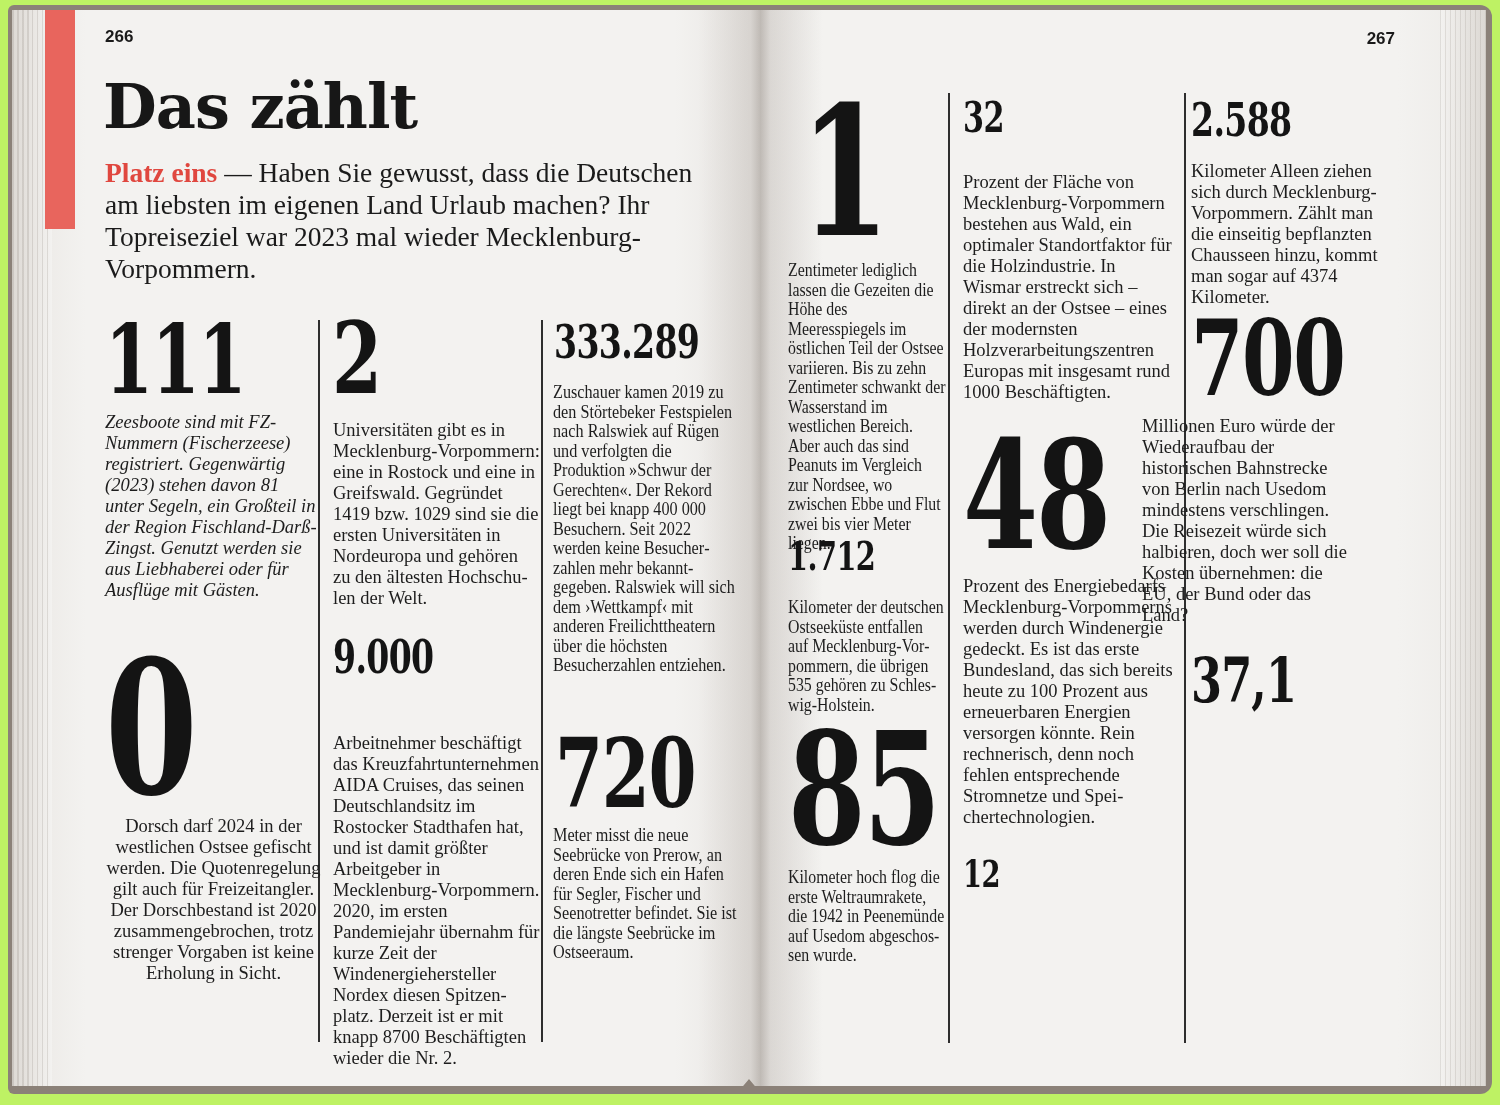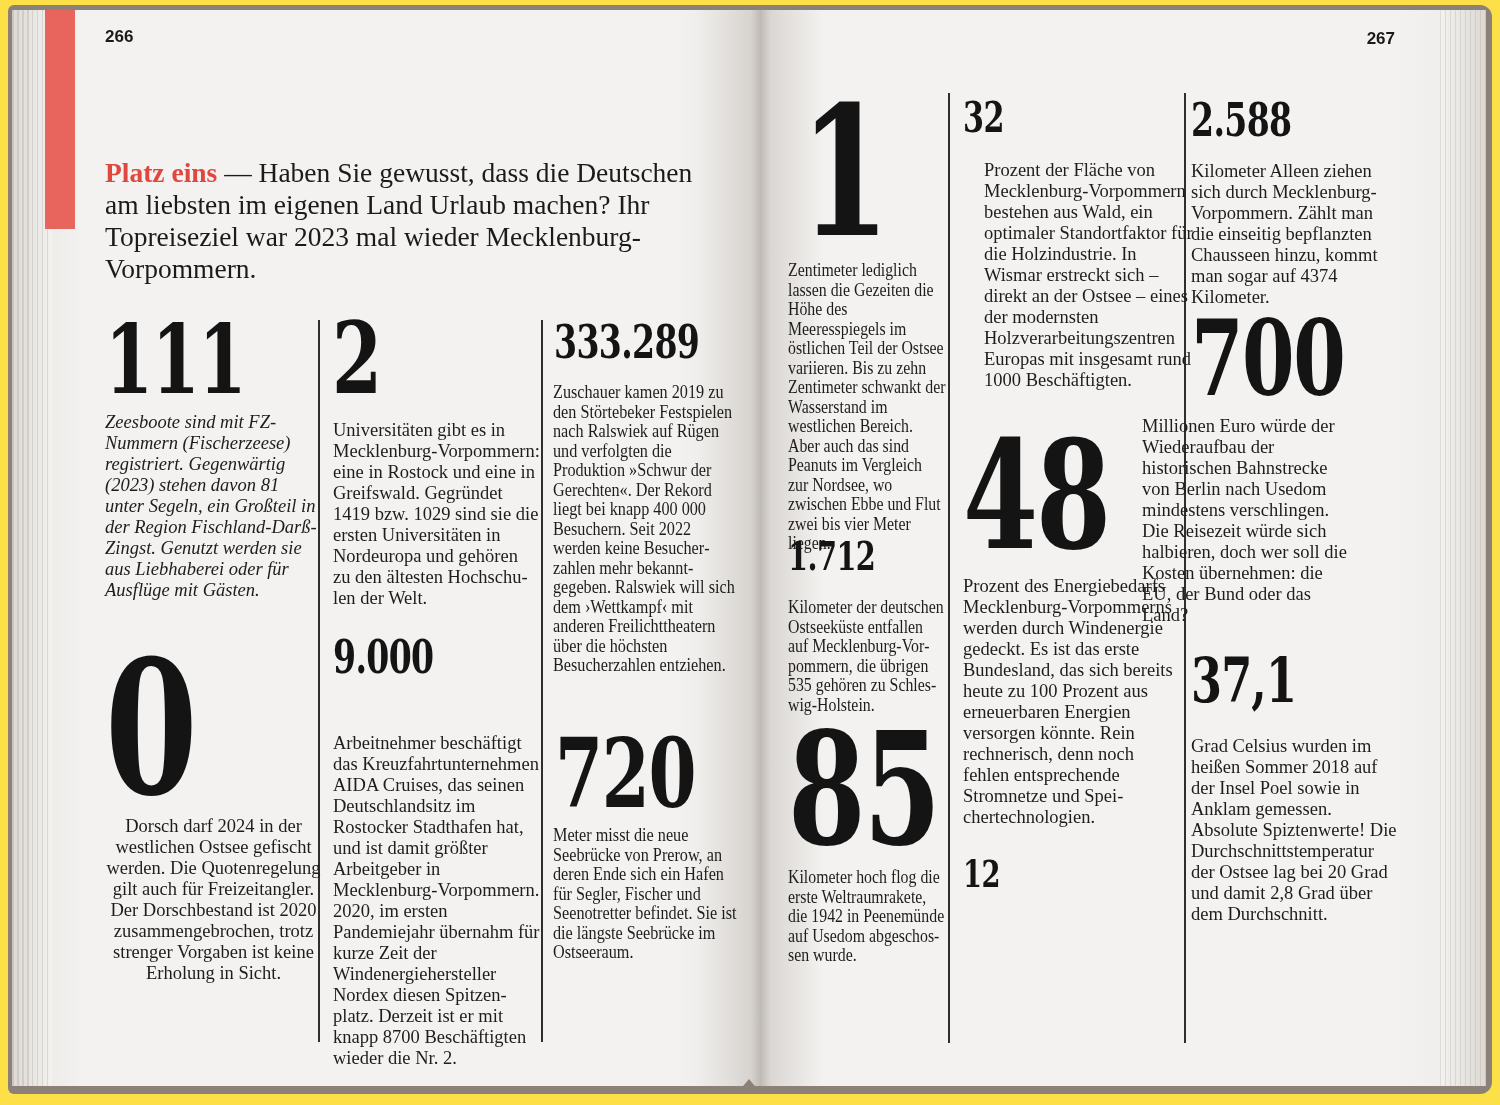--- a/index.html
+++ b/index.html
@@ -1,16 +1,16 @@
 <!DOCTYPE html>
 <html lang="de"><head>
 <meta charset="utf-8">
 <style>
   html,body{margin:0;padding:0;background:#ffffff;}
-  .screen{position:relative;width:1500px;height:1105px;background:#fde047;overflow:hidden;
+  .screen{position:relative;width:1500px;height:1105px;background:#bef264;overflow:hidden;
           font-family:"Liberation Serif",serif;color:#1d1d1d;}
 
   
   .book{position:absolute;left:8px;top:5px;width:1484px;height:1089px;
         background:#8b8178;border-radius:6px 12px 12px 6px;}
   .paper{position:absolute;left:4px;top:5px;right:6px;bottom:8px;
          background:linear-gradient(90deg,#e9e6e2 0%,#f3f2f0 5%,#f3f2f0 45%,#e8e5e2 50%,#f3f2f0 55%,#f3f2f0 94%,#eceae7 100%);
          clip-path:polygon(0 0,100% 0,100% 100%,50.4% 100%,50% calc(100% - 7px),49.6% 100%,0 100%);}
   .stripes-left{position:absolute;left:0;top:0;bottom:0;width:40px;
          background:repeating-linear-gradient(90deg,rgba(120,110,100,0.18) 0 1.5px,rgba(255,255,255,0) 1.5px 5px),
@@ -49,41 +49,42 @@
   .n-l0{left:105px;top:312px;font-size:96px;}   .d-l0{left:105px;top:412px;width:214px;font-style:italic;}
   .n-l1{left:105px;top:636px;font-size:185px;}  .d-l1{left:105px;top:816px;width:217px;text-align:center;}
   .n-l2{left:332px;top:308px;font-size:100px;}  .d-l2{left:333px;top:420px;width:207px;}
   .n-l3{left:333px;top:634px;font-size:46px;}   .d-l3{left:333px;top:698px;width:207px;margin-top:35px;}
   .n-l4{left:554px;top:319px;font-size:46px;}   .d-l4{left:553px;top:383px;width:208px;}
   .n-l5{left:555px;top:726px;font-size:96px;}   .d-l5{left:553px;top:826px;width:208px;}
   
   .n-r0{left:800px;top:82px;font-size:180px;}   .d-r0{left:788px;top:261px;width:179px;}
   .n-r1{left:788px;top:536px;font-size:40px;}   .d-r1{left:788px;top:598px;width:179px;}
   .n-r2{left:788px;top:712px;font-size:155px;}  .d-r2{left:788px;top:868px;width:179px;}
-  .n-r3{left:963px;top:97px;font-size:42px;}    .d-r3{left:963px;top:160px;width:209px;margin-left:21px;}
+  .n-r3{left:963px;top:97px;font-size:42px;}    .d-r3{left:963px;top:172px;width:209px;}
   .n-r4{left:963px;top:420px;font-size:150px;}  .d-r4{left:963px;top:576px;width:213px;}
   .n-r5{left:963px;top:855px;font-size:38px;}   .d-r5{left:963px;top:906px;width:209px;}
   .n-r6{left:1191px;top:97px;font-size:46px;}   .d-r6{left:1191px;top:161px;width:208px;}
   .n-r7{left:1191px;top:306px;font-size:105px;} .d-r7{left:1142px;top:416px;width:208px;}
   .n-r8{left:1191px;top:650px;font-size:62px;}  .d-r8{left:1191px;top:736px;width:211px;}
 </style>
 </head>
 <body>
 
 <div class="screen">
   <div class="book">
     <div class="paper">
       <div class="stripes-left"></div>
       <div class="stripes-right"></div>
       <div class="gutter"></div>
     </div>
   </div>
 
   <div class="abs pagenum pn-left">266</div>
   <div class="abs redbar"></div>
+  <div class="abs title">Das zählt</div>
   <div class="abs intro"><span class="lead">Platz eins</span><span> — Haben Sie gewusst, dass die Deutschen am liebs­ten im eigenen Land Urlaub machen? Ihr Topreiseziel war 2023 mal wieder Mecklenburg-Vorpommern.</span></div>
 
   <div class="dv dv1"></div>
   <div class="dv dv2"></div>
 
   <div class="num n-l0">111</div>
   <div class="desc d-l0">Zeesboote sind mit FZ-Nummern (Fischerzeese) regis­triert. Gegenwärtig (2023) stehen davon 81 unter Segeln, ein Großteil in der Region Fischland-Darß-Zingst. Genutzt werden sie aus Liebhaberei oder für Ausflüge mit Gästen.</div>
   <div class="num n-l1">0</div>
   <div class="desc d-l1">Dorsch darf 2024 in der westlichen Ostsee gefischt werden. Die Quotenregelung gilt auch für Freizeitangler. Der Dorschbestand ist 2020 zusammengebro­chen, trotz strenger Vor­gaben ist keine Erholung in Sicht.</div>
   <div class="num n-l2">2</div>
@@ -109,14 +110,13 @@
   <div class="num n-r3">32</div>
   <div class="desc d-r3">Prozent der Fläche von Mecklenburg-Vor­pommern bestehen aus Wald, ein optimaler Standortfaktor für die Holzindustrie. In Wismar erstreckt sich – direkt an der Ostsee – eines der modernsten Holzverarbeitungs­zentren Europas mit insgesamt rund 1000 Beschäftigten.</div>
   <div class="num n-r4">48</div>
   <div class="desc d-r4">Prozent des Energiebe­darfs Mecklenburg-Vor­pommerns werden durch Windenergie gedeckt. Es ist das erste Bundes­land, das sich bereits heute zu 100 Prozent aus erneuerbaren Energien versorgen könnte. Rein rechnerisch, denn noch fehlen entsprechende Stromnetze und Spei­chertechnologien.</div>
   <div class="num n-r5">12</div>
   <div class="num n-r6">2.588</div>
   <div class="desc d-r6">Kilometer Alleen ziehen sich durch Mecklen­burg-Vorpommern. Zählt man die einseitig bepflanzten Chausseen hinzu, kommt man so­gar auf 4374 Kilometer.</div>
   <div class="num n-r7">700</div>
   <div class="desc d-r7">Millionen Euro würde der Wiederaufbau der historischen Bahnstre­cke von Berlin nach Usedom mindestens verschlingen. Die Reisezeit würde sich halbieren, doch wer soll die Kosten übernehmen: die EU, der Bund oder das Land?</div>
   <div class="num n-r8">37,1</div>
-  <div class="desc d-r8">Grad Celsius wurden im heißen Sommer 2018 auf der Insel Poel sowie in Anklam gemessen. Absolute Spiztenwerte! Die Durchschnittstem­peratur der Ostsee lag bei 20 Grad und damit 2,8 Grad über dem Durchschnitt.</div>
 </div>
 
 </body></html>

